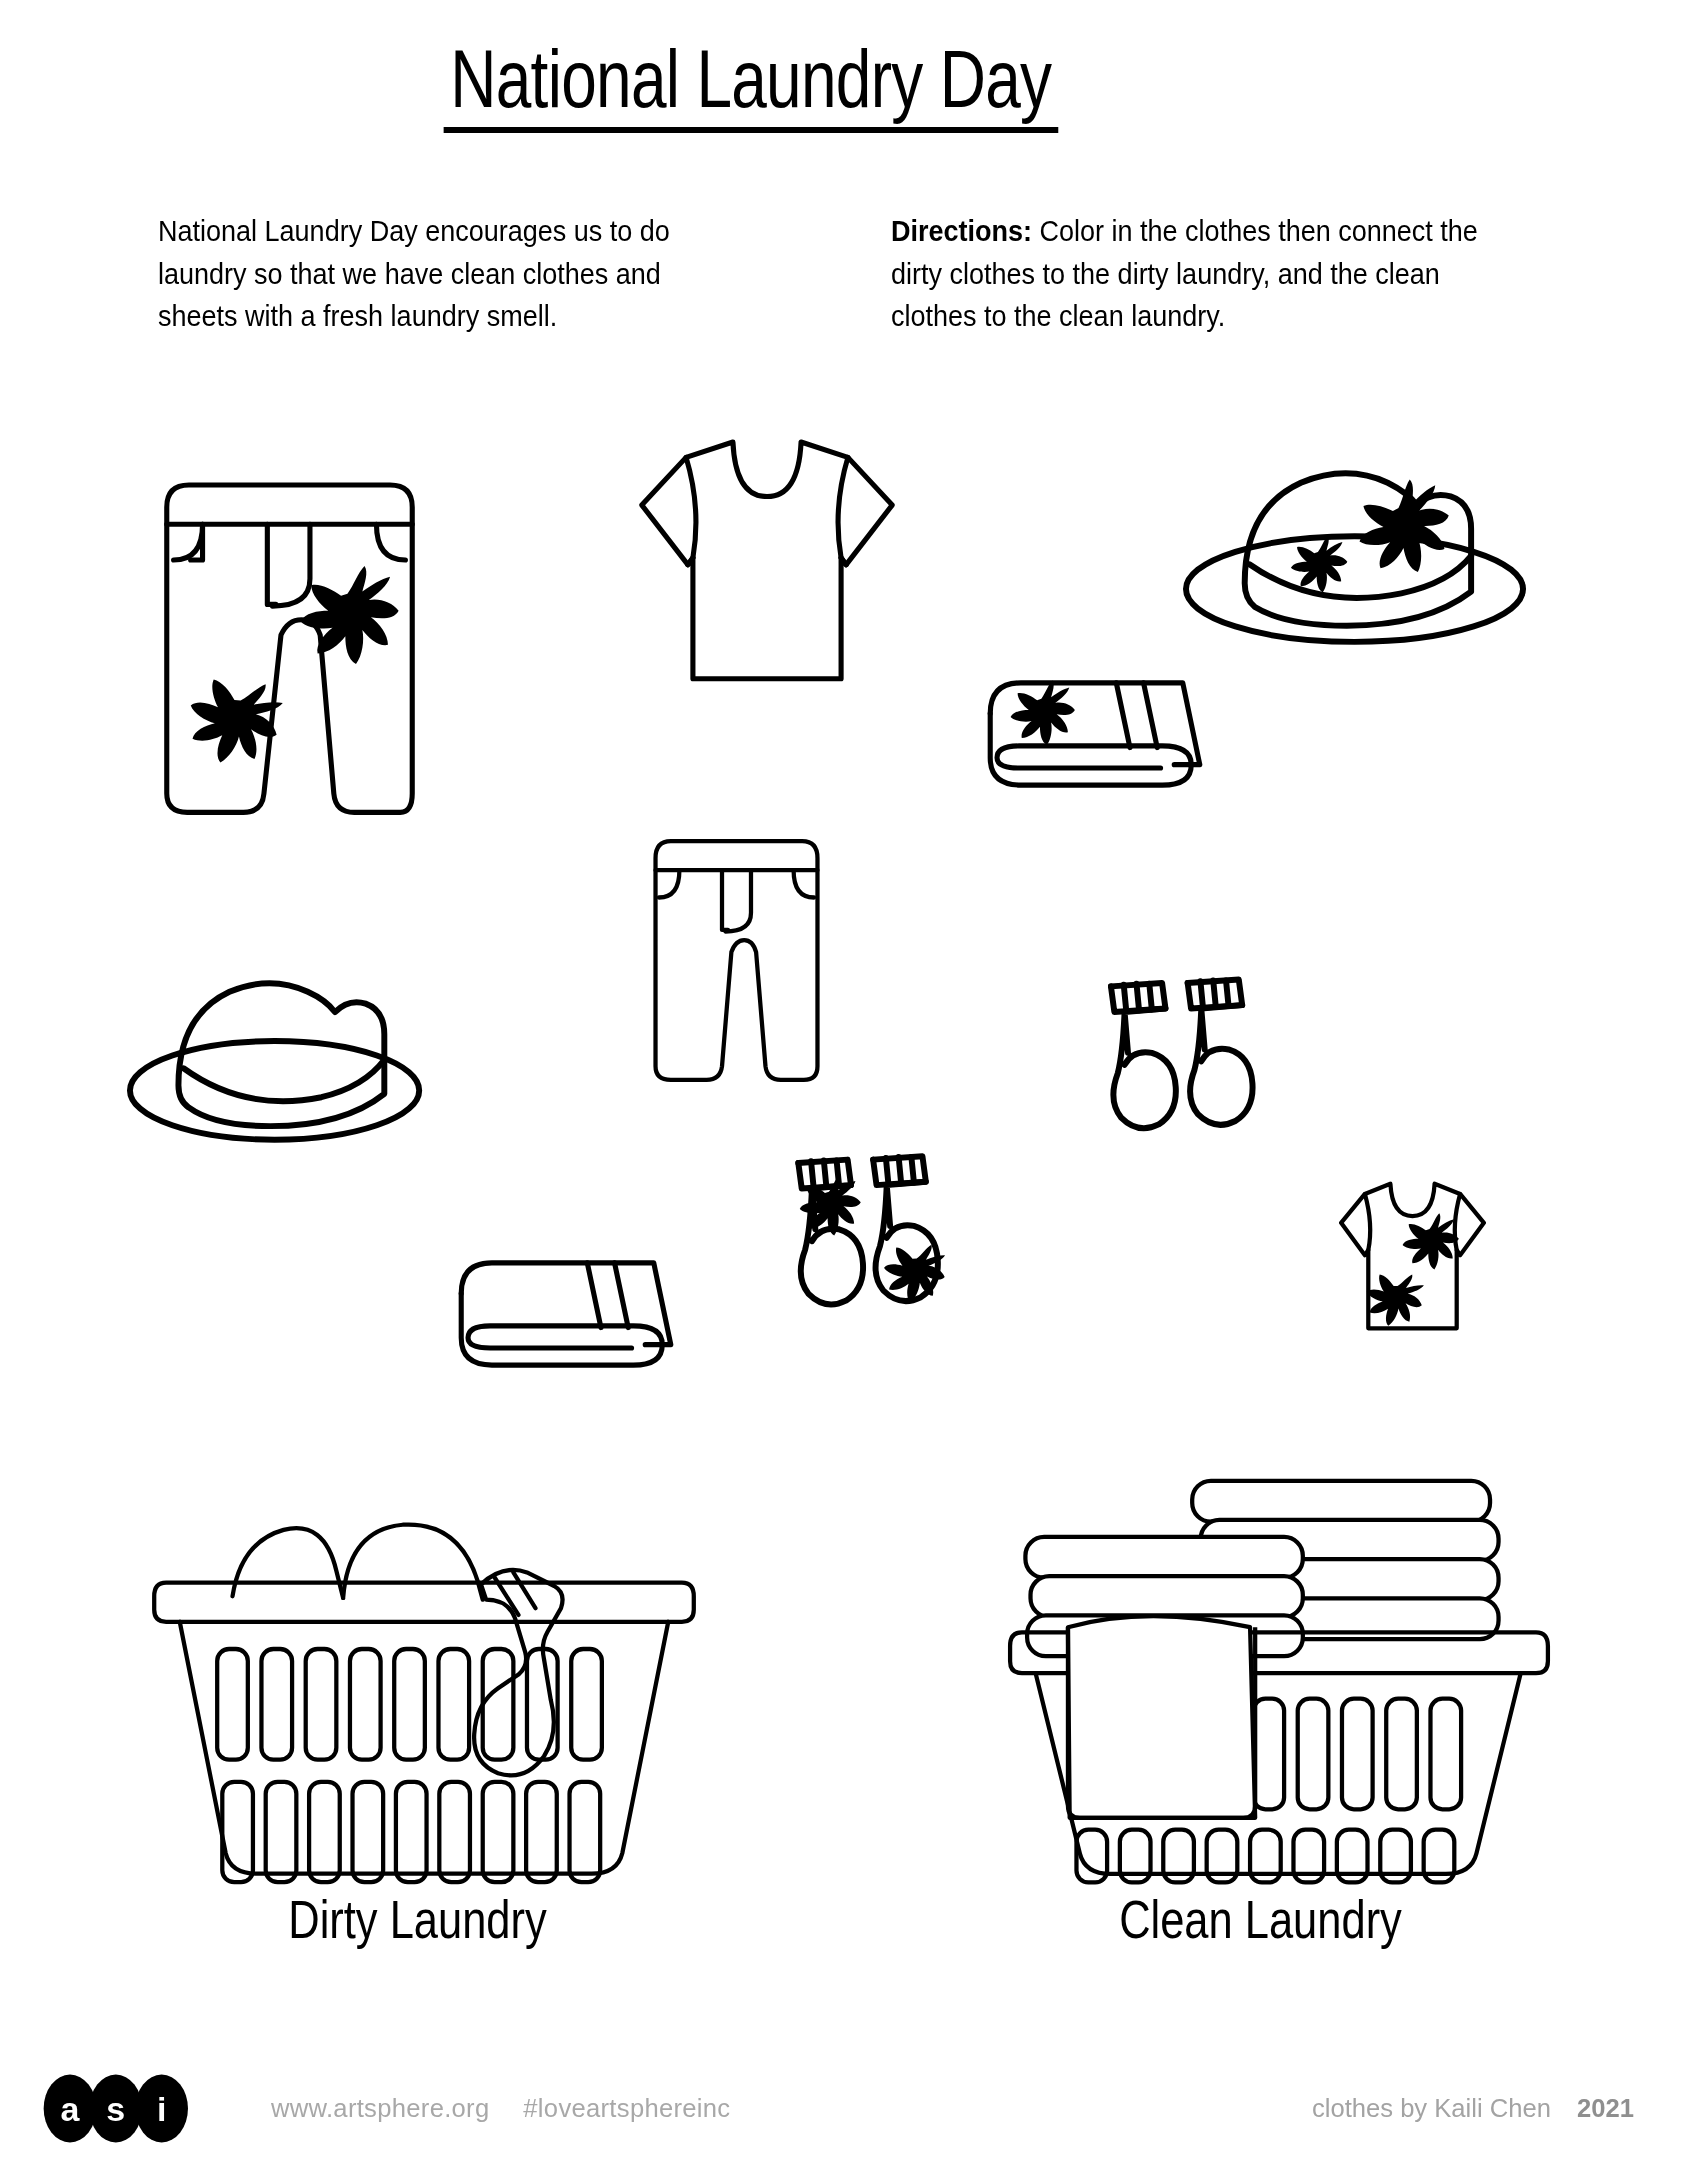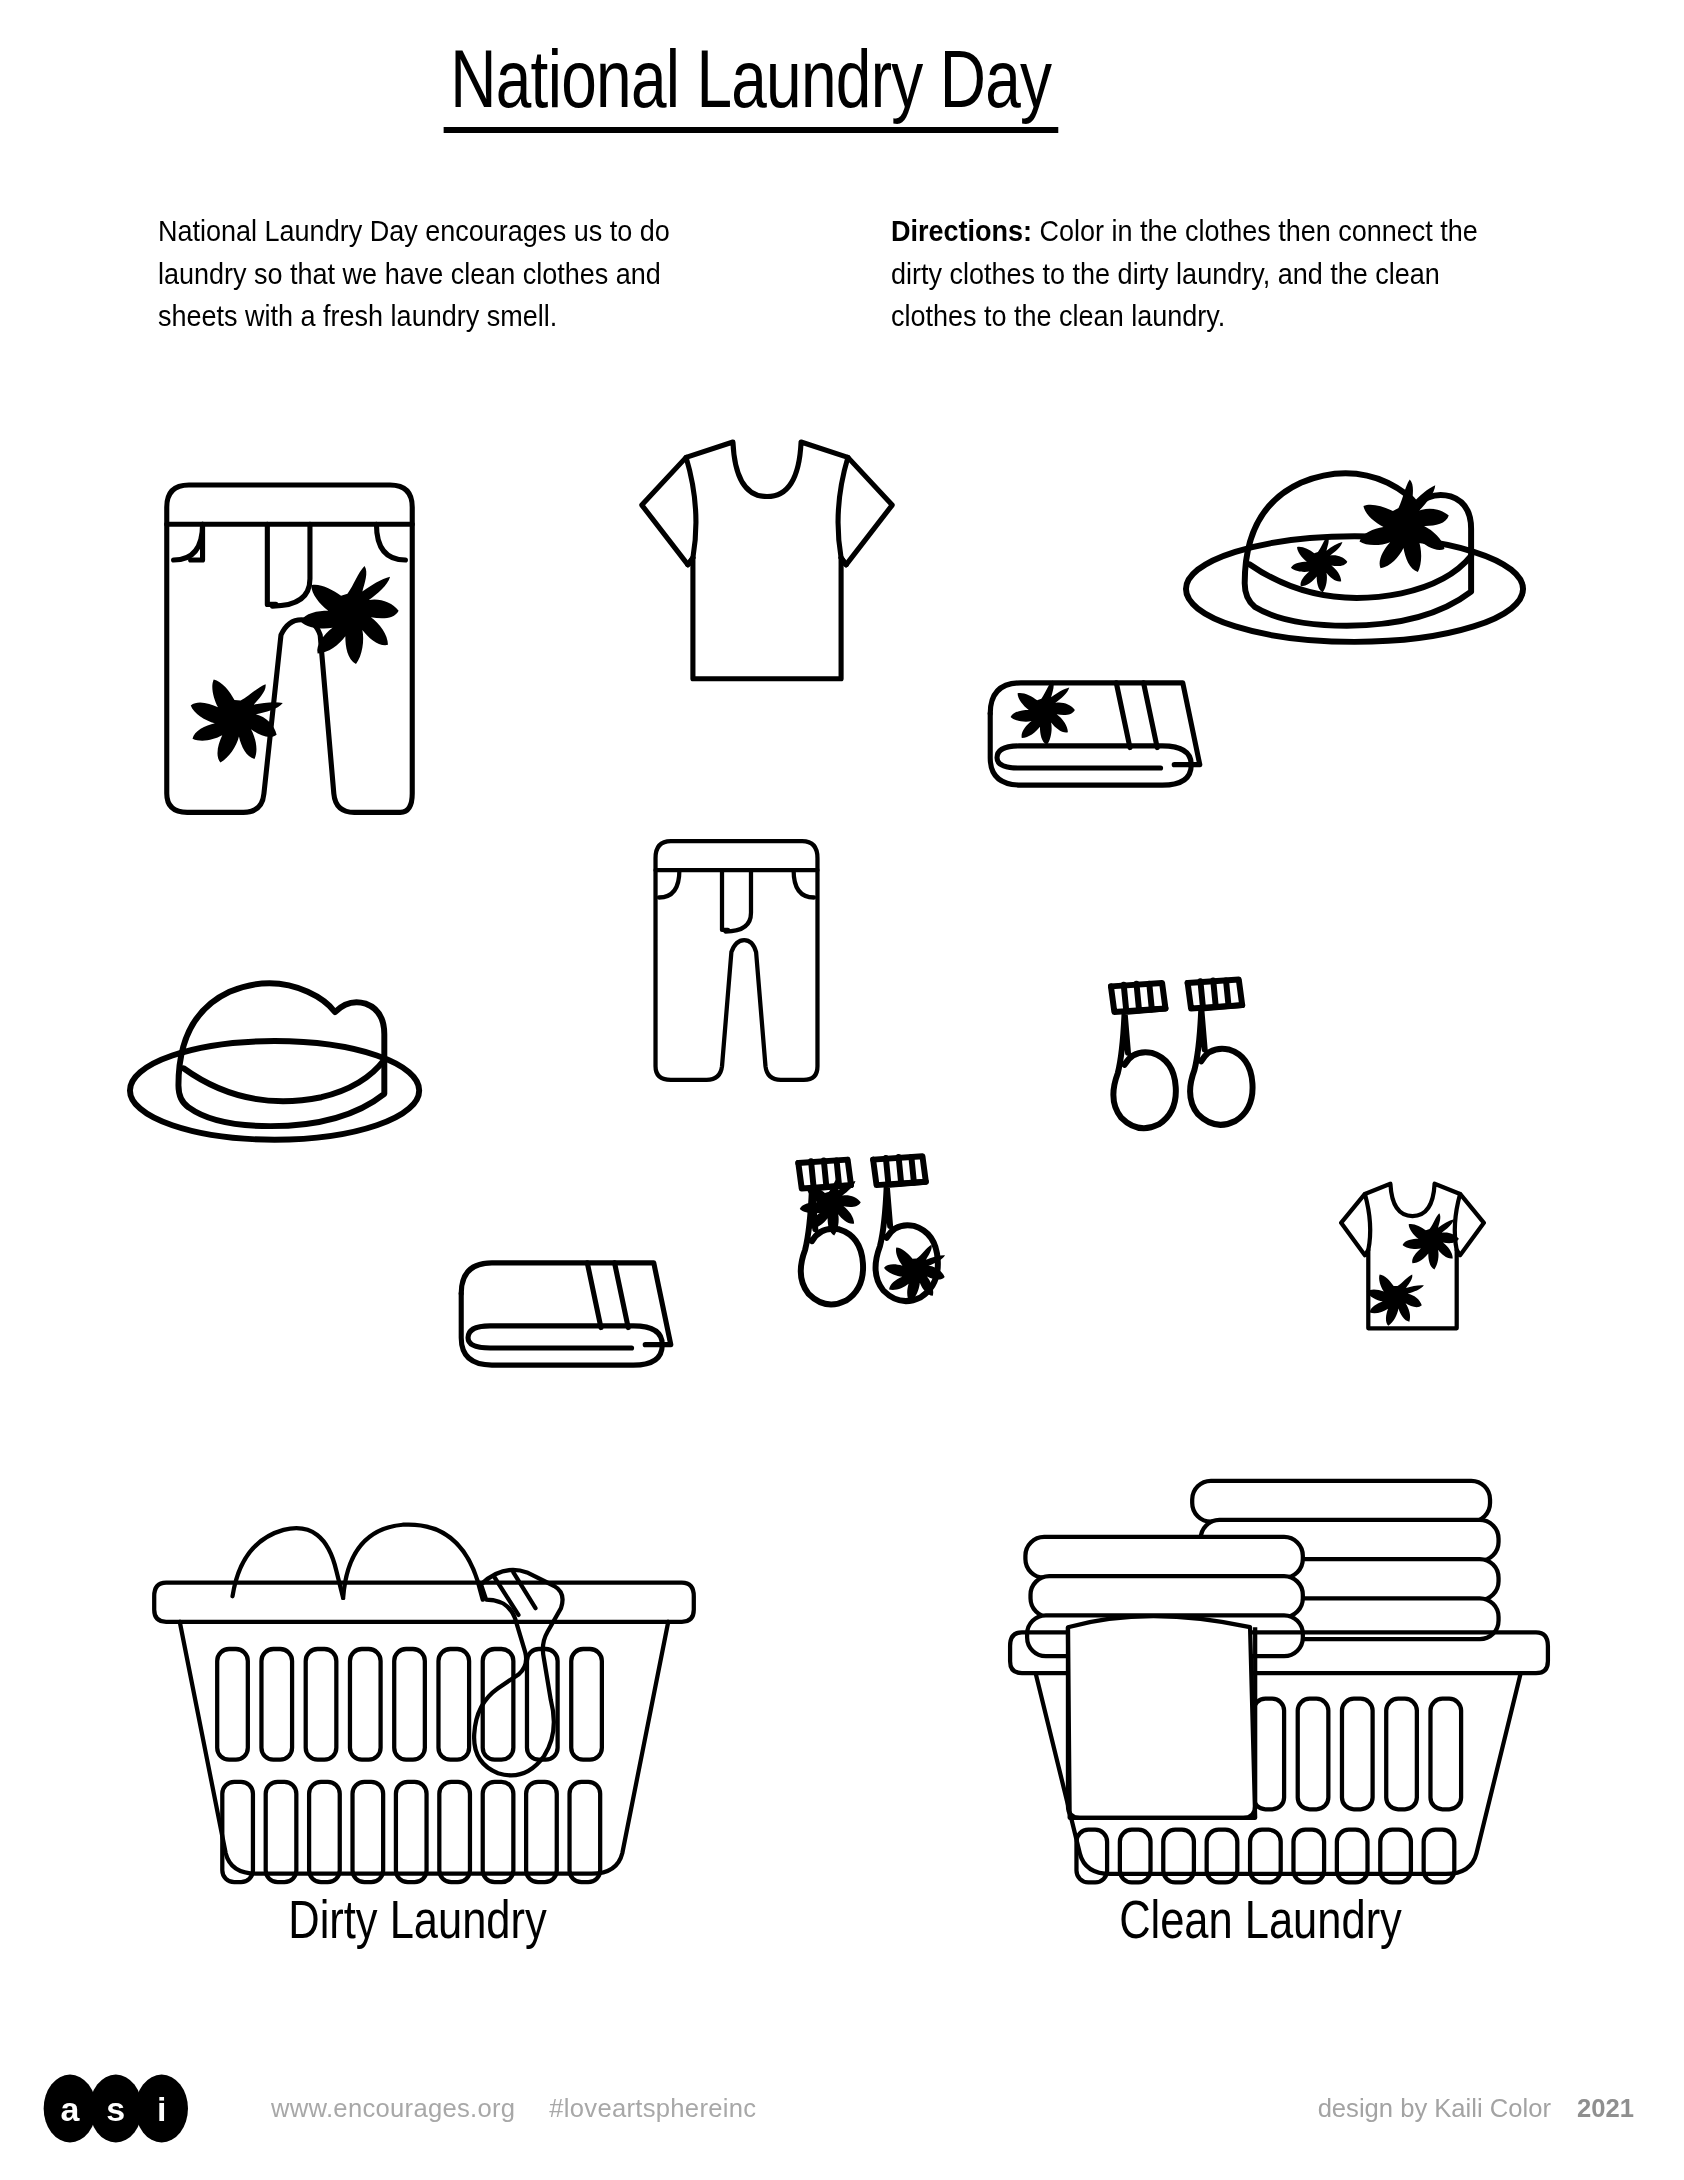--- a/index.html
+++ b/index.html
@@ -425,24 +425,24 @@
       <ellipse cx="34" cy="43" rx="31" ry="40" fill="#000"></ellipse>
       <ellipse cx="88" cy="43" rx="31" ry="40" fill="#000"></ellipse>
       <ellipse cx="142" cy="43" rx="31" ry="40" fill="#000"></ellipse>
       <text class="logo-letter" x="34" y="58" text-anchor="middle">a</text>
       <text class="logo-letter" x="88" y="58" text-anchor="middle">s</text>
       <text class="logo-letter" x="142" y="58" text-anchor="middle">i</text>
     </svg>
   </div>
 
   <div class="footer-left-text">
-    <span>www.encourages.org</span>
+    <span>www.artsphere.org</span>
     <span class="gap"></span>
     <span>#loveartsphereinc</span>
   </div>
 
   <div class="footer-right-text">
-    <span>design by Kaili Color</span>
+    <span>clothes by Kaili Chen</span>
     <span class="year">2021</span>
   </div>
 
 </div>
 
 
 </body></html>

